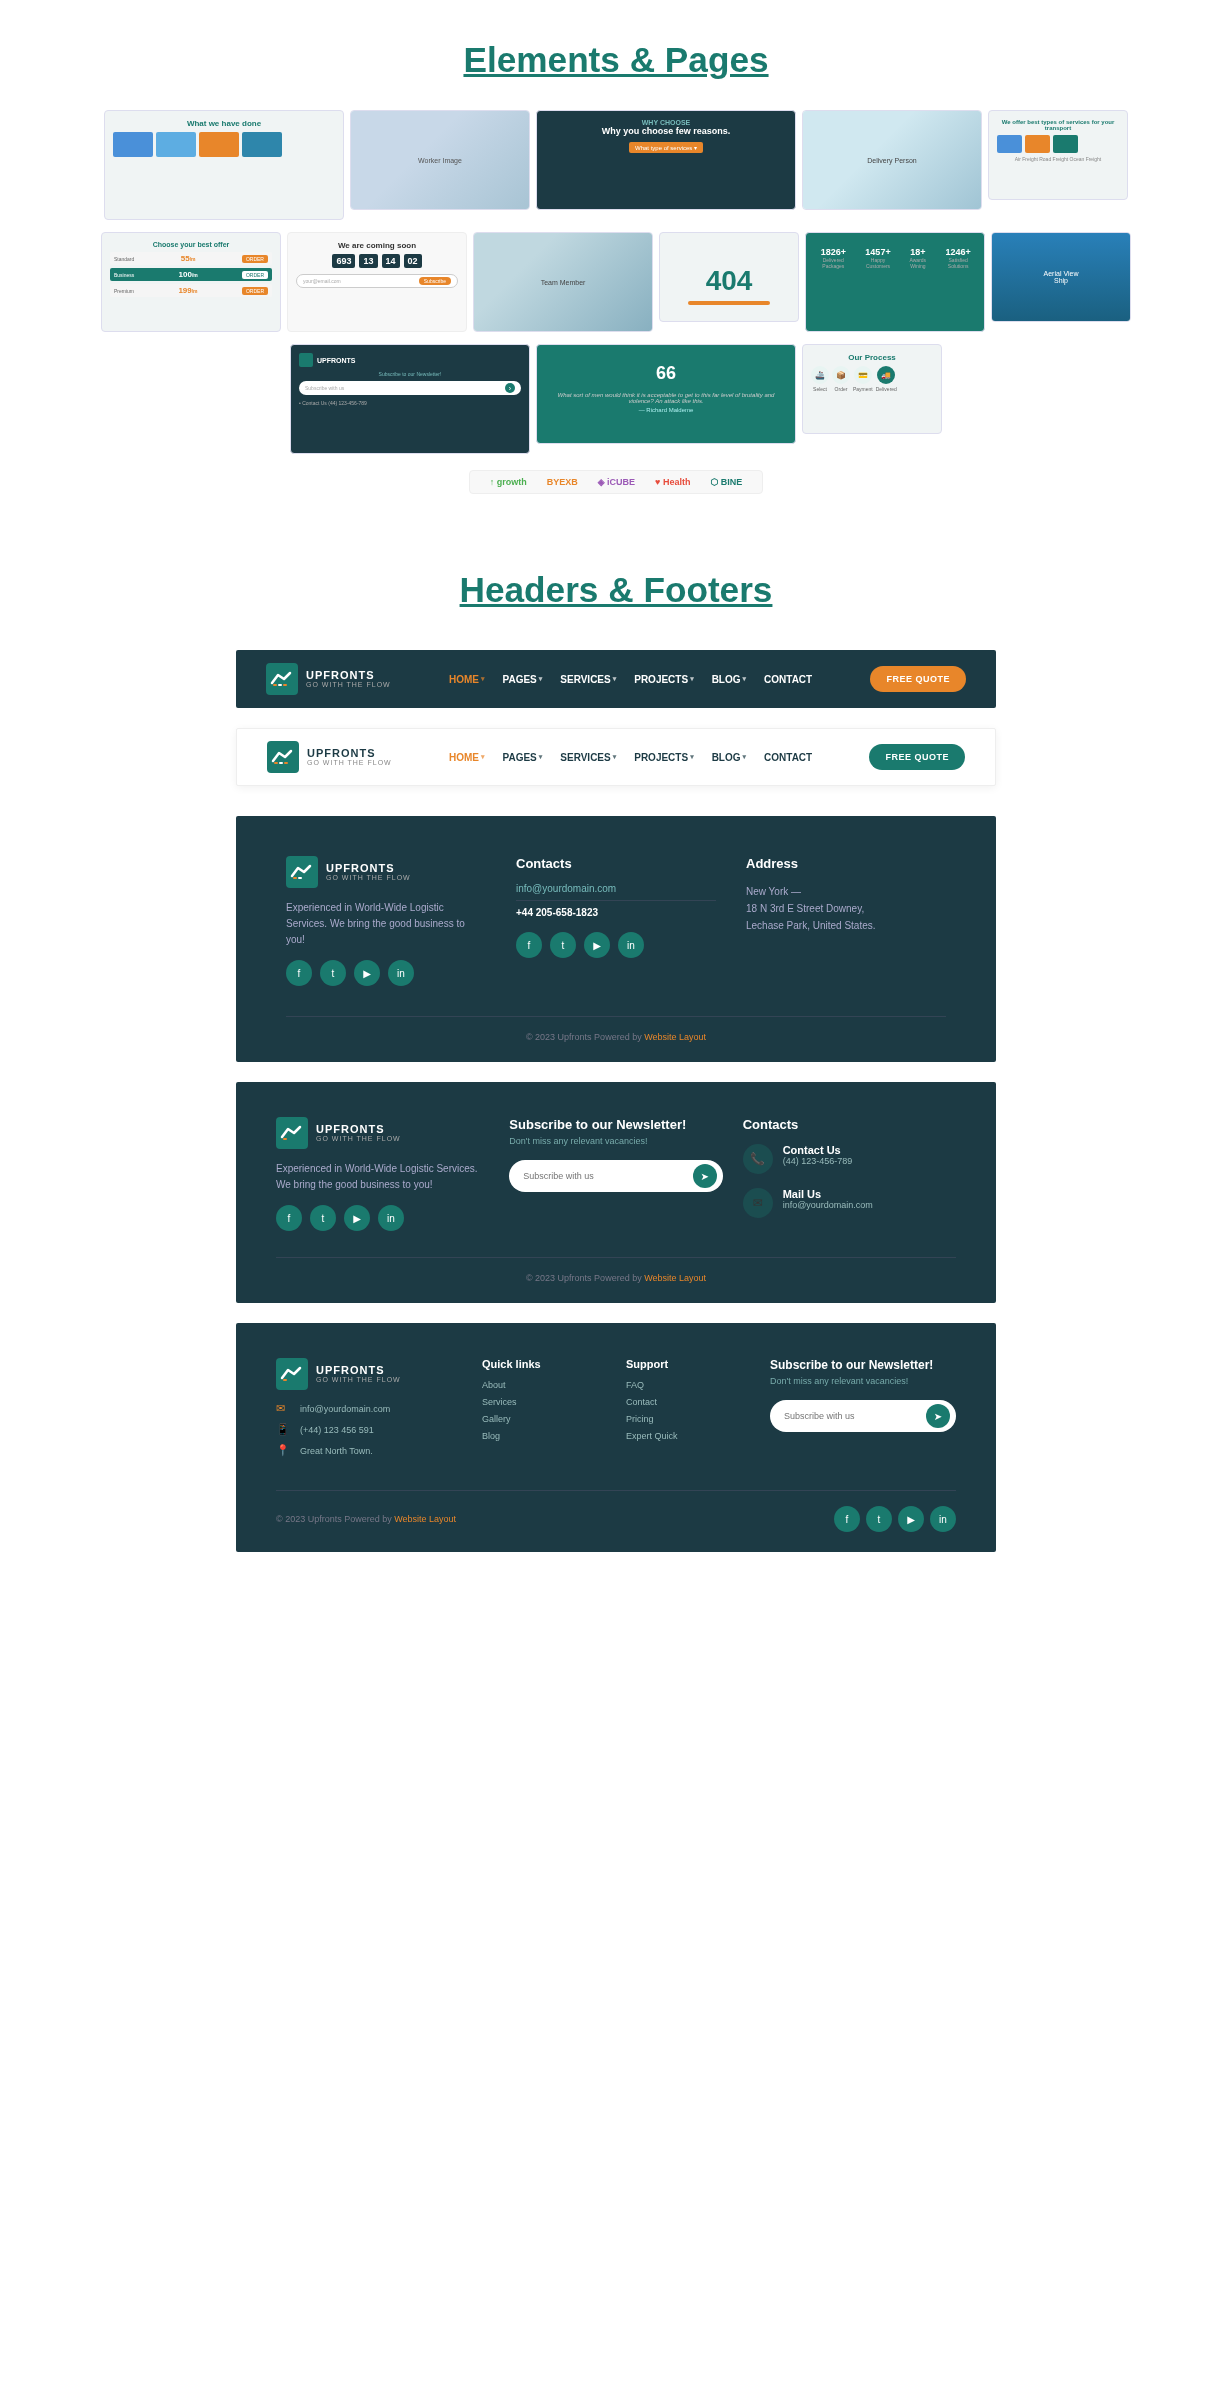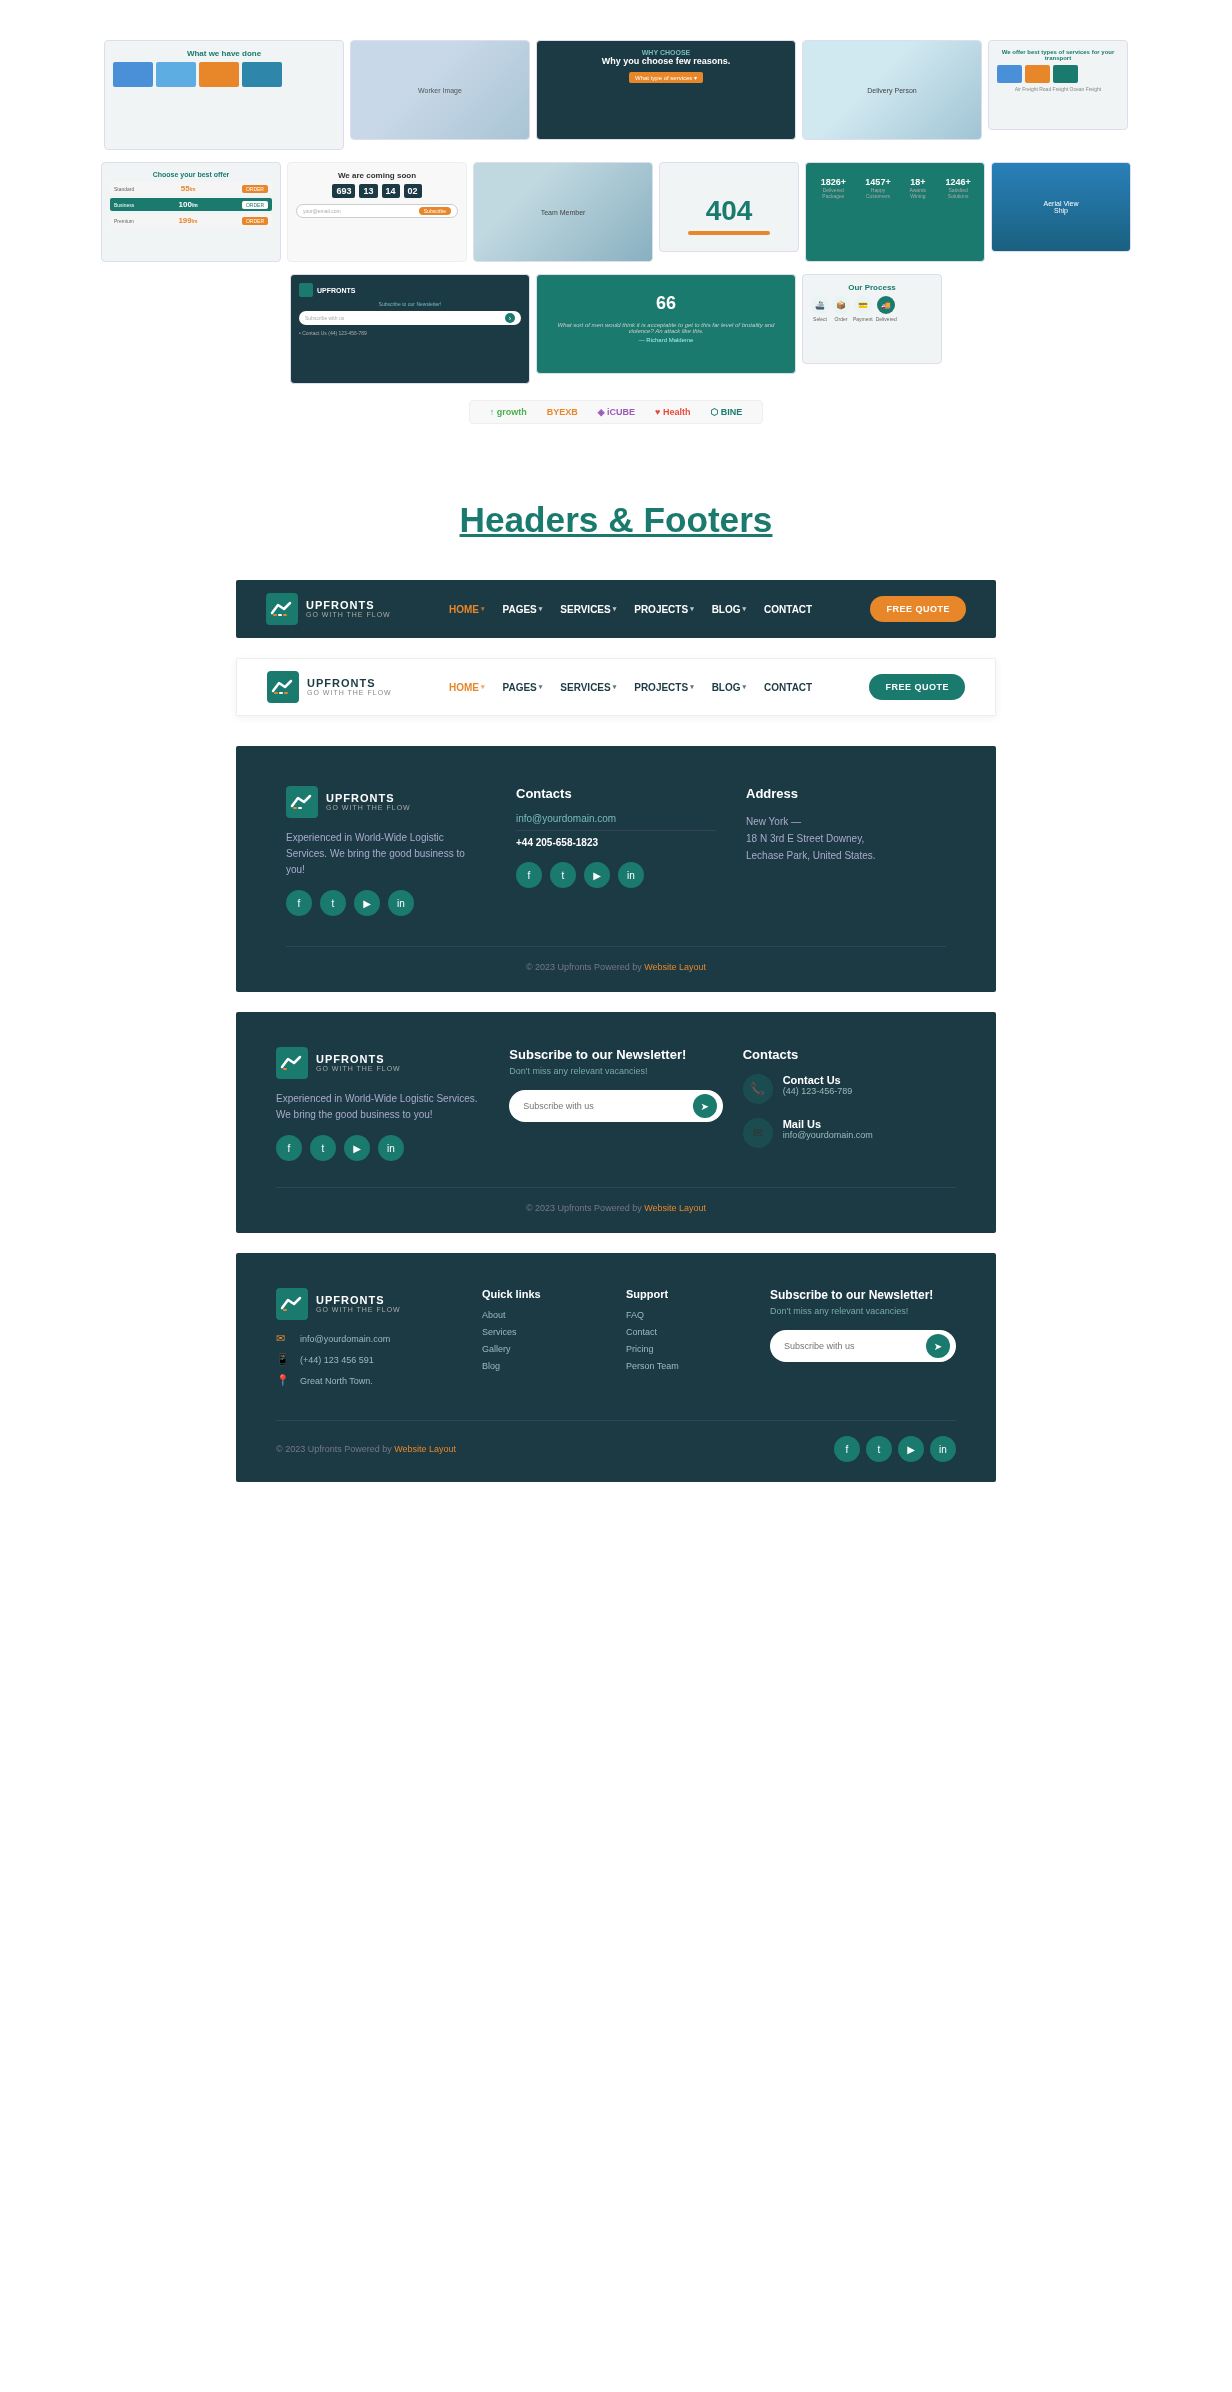--- a/index.html
+++ b/index.html
@@ -227,20 +227,21 @@
 
     .coming-soon-card { background: #f8f8f8; border: 1px solid #eee; }
     .cs-title { font-size: 8px; font-weight: bold; color: #333; text-align: center; margin-bottom: 4px; }
     .cs-counter { display: flex; gap: 4px; justify-content: center; }
     .cs-num { background: #1c3a44; color: #fff; font-size: 9px; font-weight: bold; padding: 2px 4px; border-radius: 2px; }
   </style>
 </head>
 <body>
 
 <div class="section-elements">
+  <h1 class="section-title">Elements &amp; Pages</h1>
 
   <div class="elements-preview">
 
     <div class="preview-row">
       <div class="preview-card large">
         <div class="preview-inner">
           <div class="sim-heading">What we have done</div>
           <div class="sim-img-row">
             <div class="sim-img blue"></div>
             <div class="sim-img" style="background:#5dade2"></div>
@@ -622,21 +623,21 @@
         <a class="footer-link2">Services</a>
         <a class="footer-link2">Gallery</a>
         <a class="footer-link2">Blog</a>
       </div>
 
       <div class="footer-links-col">
         <div class="footer-col-title2">Support</div>
         <a class="footer-link2">FAQ</a>
         <a class="footer-link2">Contact</a>
         <a class="footer-link2">Pricing</a>
-        <a class="footer-link2">Person Team</a>
+        <a class="footer-link2">Expert Quick</a>
       </div>
 
       <div>
         <div class="newsletter-title" style="font-size:12px;">Subscribe to our Newsletter!</div>
         <div class="newsletter-sub">Don't miss any relevant vacancies!</div>
         <div class="subscribe-input-row">
           <input class="subscribe-input" type="text" placeholder="Subscribe with us" style="">
           <button class="subscribe-btn">➤</button>
         </div>
       </div>

